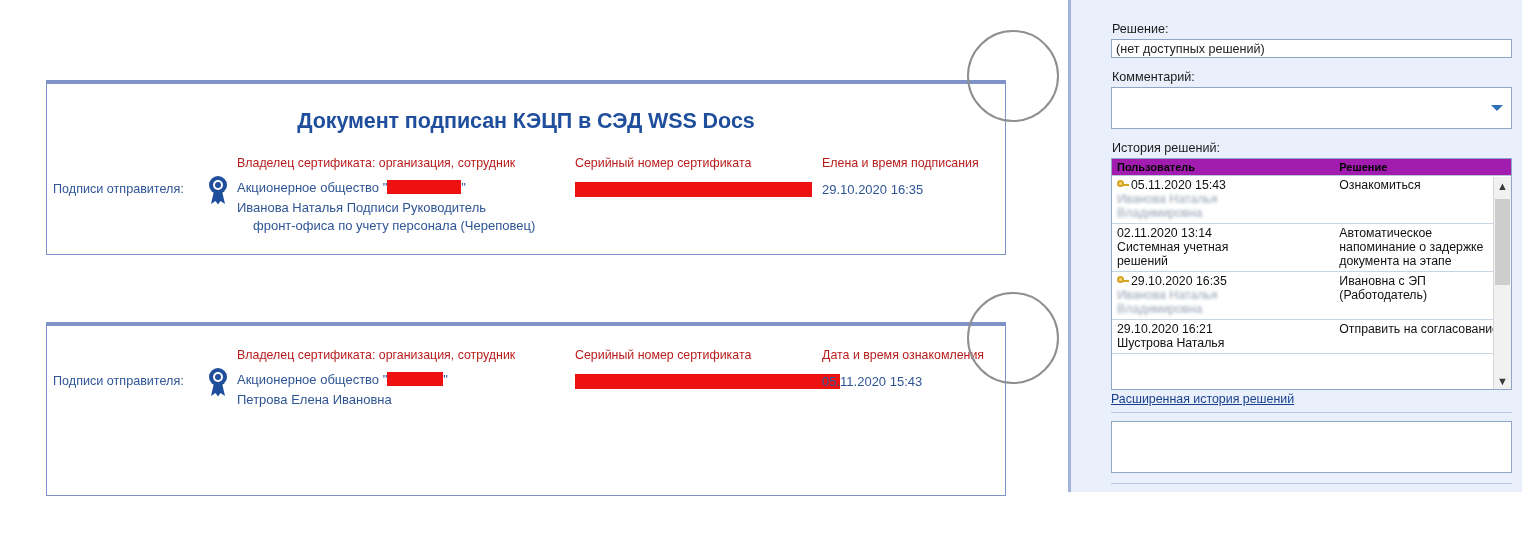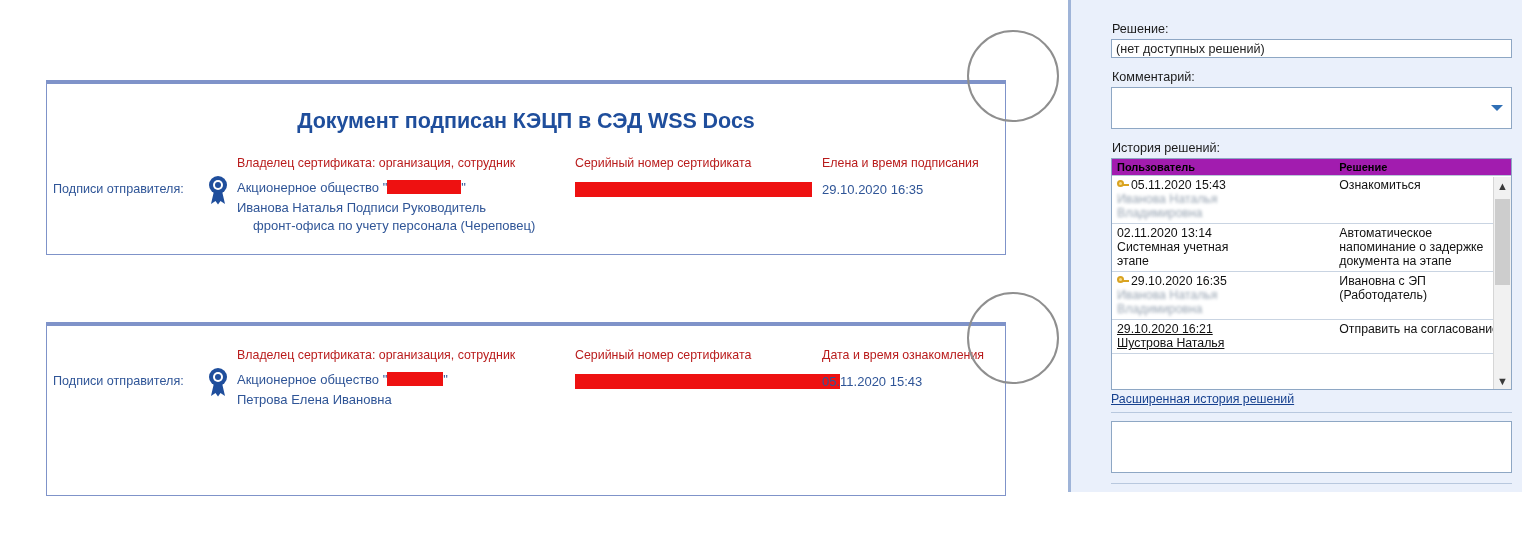--- a/index.html
+++ b/index.html
@@ -351,34 +351,34 @@
               <span class="key-icon"><span class="kh"></span><span class="kb"></span></span><span>05.11.2020 15:43</span>
               <span class="blurred-name">Иванова Наталья</span>
               <span class="blurred-name">Владимировна</span>
             </td>
             <td>Ознакомиться</td>
           </tr>
           <tr>
             <td>
               <span>02.11.2020 13:14</span>
               <span style="display:block">Системная учетная</span>
-              <span style="display:block">этапе</span>
+              <span style="display:block">решений</span>
             </td>
             <td>Автоматическое напоминание о задержке документа на этапе</td>
           </tr>
           <tr>
             <td>
               <span class="key-icon"><span class="kh"></span><span class="kb"></span></span><span>29.10.2020 16:35</span>
               <span class="blurred-name">Иванова Наталья</span>
               <span class="blurred-name">Владимировна</span>
             </td>
             <td>Ивановна с ЭП (Работодатель)</td>
           </tr>
           <tr class="clip-row">
-            <td style="height:17px;overflow:hidden;text-decoration:underline;">
+            <td style="height:17px;overflow:hidden;">
               <span>29.10.2020 16:21</span>
               <span style="display:block">Шустрова Наталья</span>
             </td>
             <td>Отправить на согласование</td>
           </tr>
         </tbody>
       </table>
 
       <div class="vbar">
         <div class="arrow up">▲</div>

